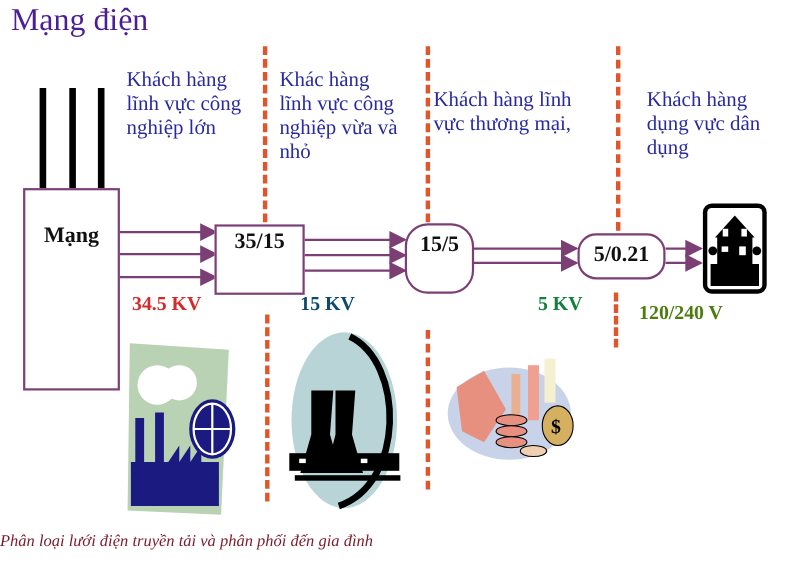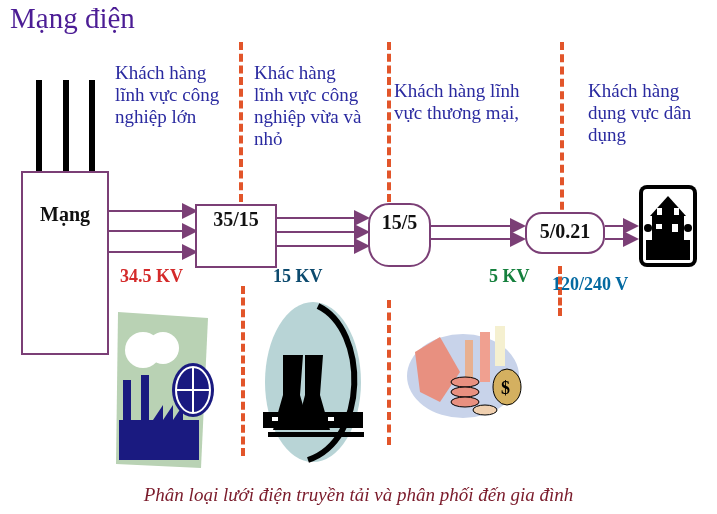--- a/index.html
+++ b/index.html
@@ -3,21 +3,21 @@
 <meta charset="utf-8">
 <style>
   html, body { margin:0; padding:0; }
   body { width:717px; height:514px; background:#ffffff; position:relative; overflow:hidden; font-family:"Liberation Serif", serif; }
   .abs { position:absolute; }
   .title { left:10px; top:2px; font-size:29px; color:#4c1d95; }
   .seg-text { font-size:19px; line-height:22px; color:#2a2aa0; }
   .dash { position:absolute; width:4px; border-left:4px dashed #e2552a; }
   .box { position:absolute; border:2px solid #7b3f76; background:#fff; box-sizing:border-box; font-weight:bold; font-size:20px; color:#111; text-align:center; }
   .volt { font-weight:bold; font-size:18px; }
-  .caption { left:0; width:717px; top:484px; text-align:center; font-style:italic; font-size:19px; color:#7a1a2a; }
+  .caption { left:0; width:717px; top:484px; text-align:left; font-style:italic; font-size:15px; color:#7a1a2a; }
   svg { position:absolute; left:0; top:0; }
 </style>
 </head>
 <body>
 
 <div class="abs title">Mạng điện</div>
 
 <div class="abs seg-text" style="left:115px;top:62px;">
   <div>Khách hàng</div>
   <div>lĩnh vực công</div>
@@ -80,21 +80,21 @@
 <div class="box" style="left:368px;top:203px;width:63px;height:64px;padding-top:6px;border-radius:21px;">
   <span>15/5</span>
 </div>
 <div class="box" style="left:525px;top:212px;width:80px;height:42px;padding-top:6px;border-radius:17px;">
   <span>5/0.21</span>
 </div>
 
 <div class="abs volt" style="left:120px;top:266px;color:#d42a2a;">34.5 KV</div>
 <div class="abs volt" style="left:273px;top:266px;color:#0c4a6e;">15 KV</div>
 <div class="abs volt" style="left:455px;top:266px;color:#15803d;margin-left:34px;">5 KV</div>
-<div class="abs volt" style="left:552px;top:274px;color:#0369a1;">120/240 V</div>
+<div class="abs volt" style="left:581px;top:274px;color:#4d7c0f;">120/240 V</div>
 
 <svg style="left:638px;top:184px;" width="60" height="84">
   <rect x="1" y="1" width="58" height="82" rx="8" fill="#000"></rect>
   <rect x="5" y="5" width="50" height="74" rx="4" fill="#fff"></rect>
   <rect x="8" y="56" width="44" height="20" fill="#000"></rect>
   <polygon points="12,32 30,12 48,32" fill="#000"></polygon>
   <rect x="14" y="30" width="32" height="28" fill="#000"></rect>
   <rect x="19" y="24" width="5" height="7" fill="#fff"></rect>
   <rect x="36" y="24" width="5" height="7" fill="#fff"></rect>
   <rect x="18" y="40" width="6" height="5" fill="#fff"></rect>

